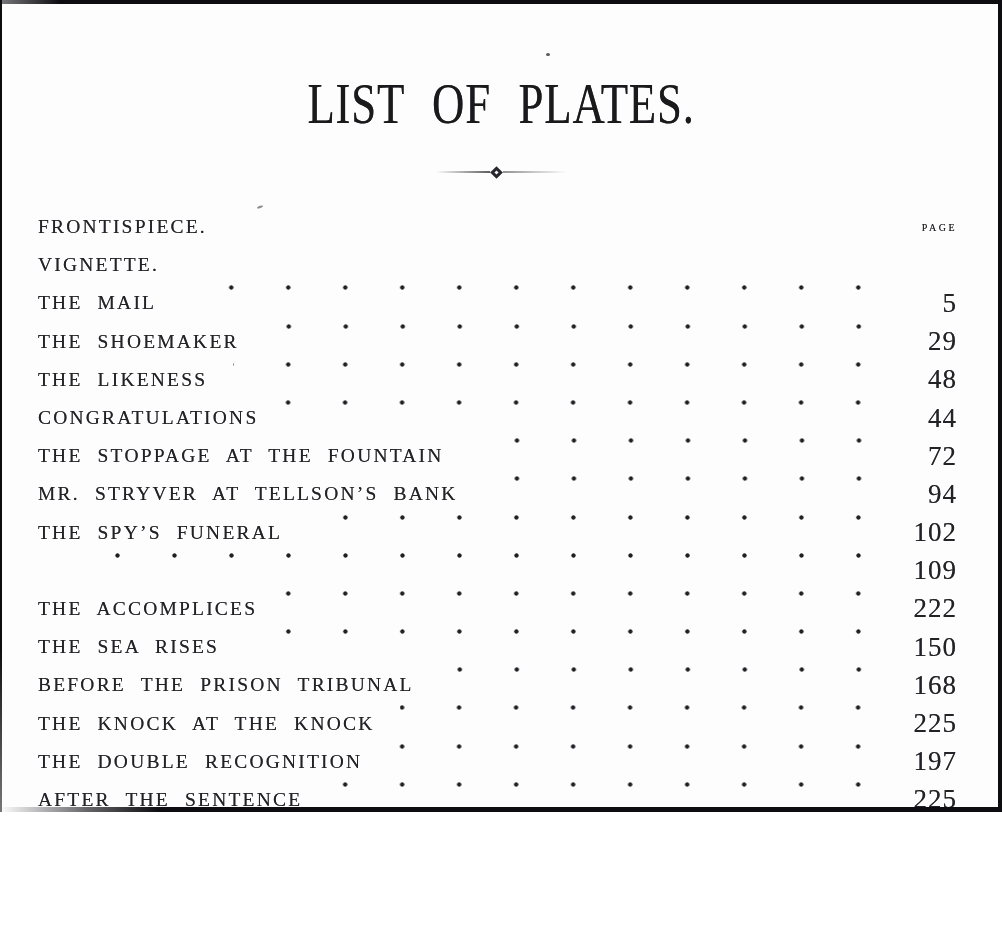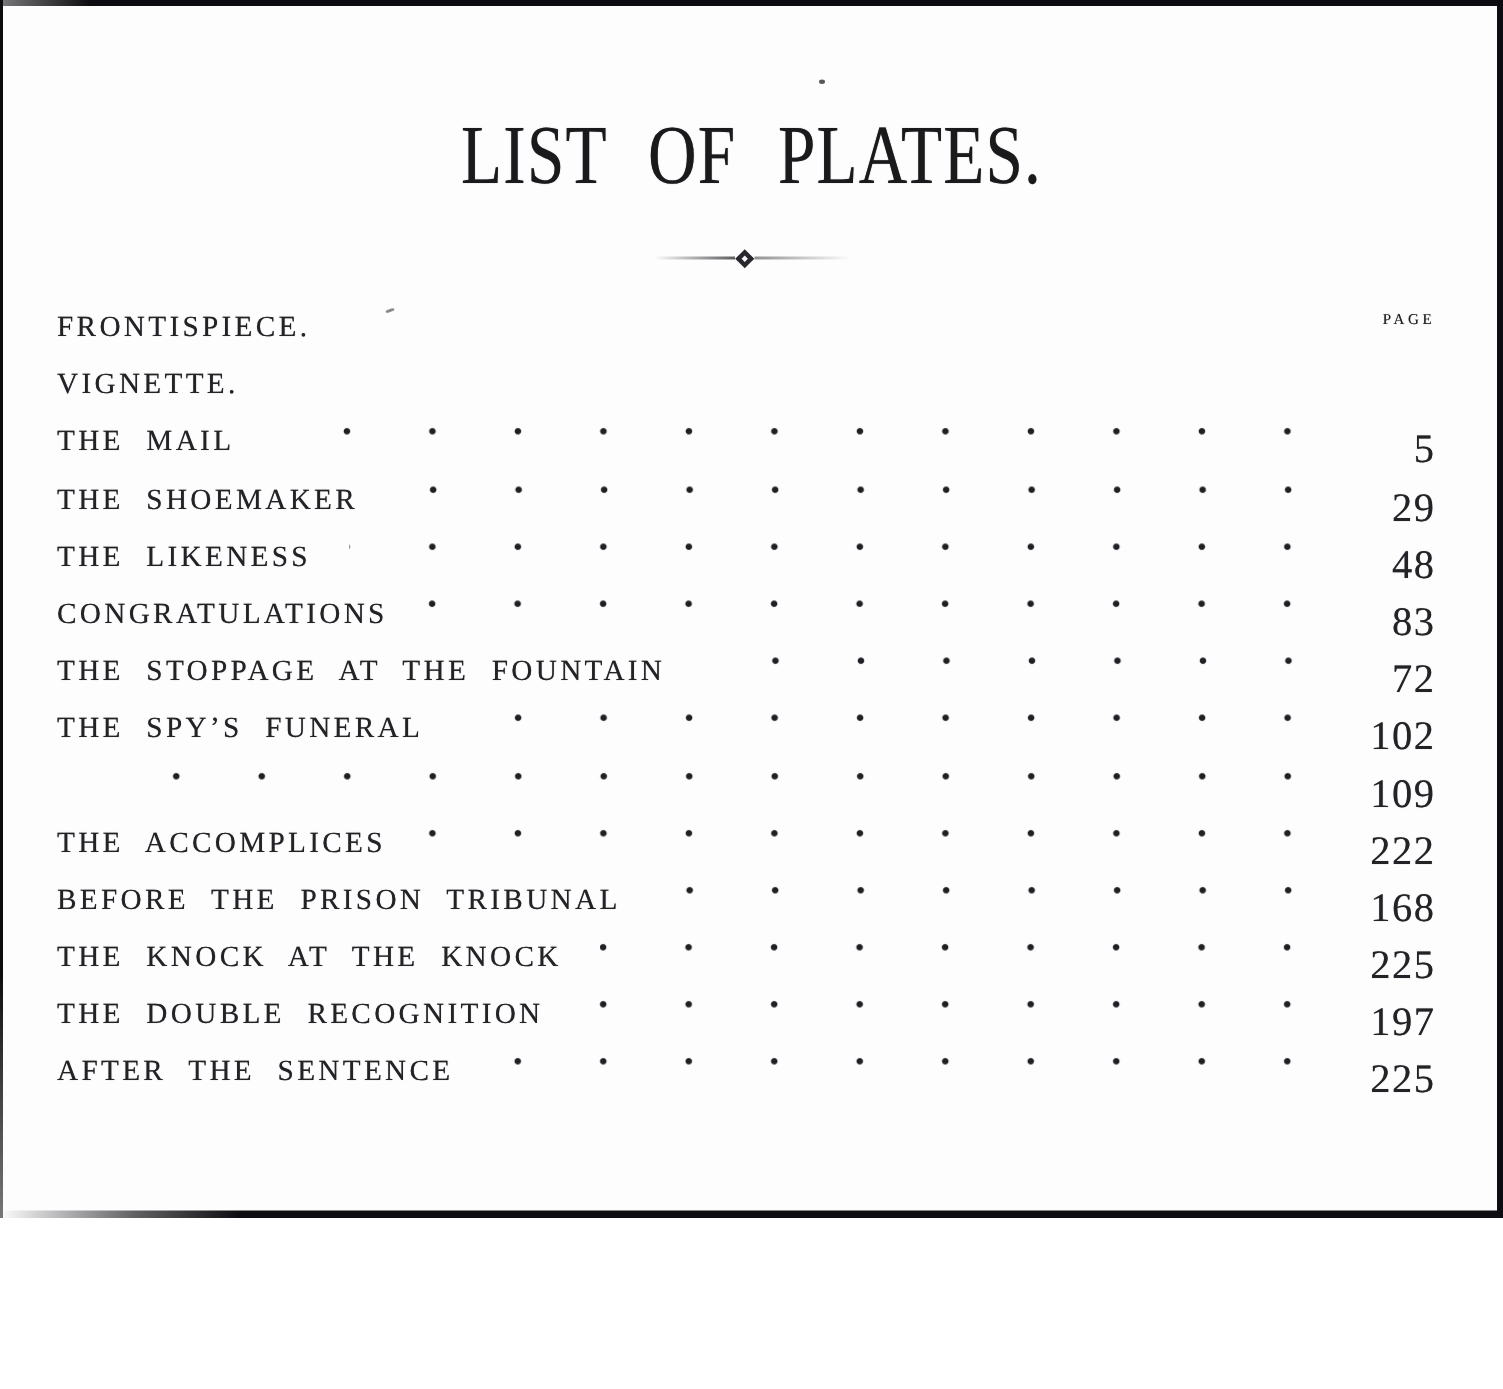--- a/index.html
+++ b/index.html
@@ -31,21 +31,21 @@
   .title-inner{display:inline-block;transform:scaleX(.8);word-spacing:.35em;}
 
   .ornament{margin-top:34px;display:flex;justify-content:center;align-items:center;height:12px;}
   .orn-line{height:2px;}
   .orn-line.left{width:54px;background:linear-gradient(to right, rgba(42,42,46,0), rgba(42,42,46,.75));}
   .orn-line.right{width:64px;background:linear-gradient(to left, rgba(42,42,46,0), rgba(42,42,46,.5));}
   .orn-diamond{width:9px;height:9px;background:#2a2a2e;transform:rotate(45deg);margin:0 2px;position:relative;}
   .orn-diamond::after{content:"";position:absolute;inset:3px;background:#f2f2f4;}
 
   .list{margin:30px 45px 0 38px;}
-  .row{display:flex;align-items:flex-start;height:38.2px;
+  .row{display:flex;align-items:center;height:38.2px;
     font-size:19.5px;letter-spacing:2.2px;word-spacing:8px;white-space:nowrap;
     text-shadow:0 0 .5px rgba(38,38,42,.65);}
   .leader{flex:1;height:7px;margin:0 8px 0 26px;align-self:baseline;
     background-image:radial-gradient(circle, #232327 1.8px, rgba(35,35,39,0) 2.5px);
     background-size:57px 7px;background-repeat:repeat-x;background-position:right bottom;}
   .spacer{flex:1;}
   .pagenum{width:62px;text-align:right;font-size:27px;letter-spacing:1px;}
   .page-header{width:62px;text-align:right;font-size:10px;letter-spacing:2.5px;}
 
   .speck{position:absolute;background:#3b3b41;border-radius:50%;}
@@ -95,47 +95,57 @@
 
       <div class="row">
         <span class="label">THE LIKENESS</span>
         <span class="leader"></span>
         <span class="pagenum">48</span>
       </div>
 
       <div class="row">
         <span class="label">CONGRATULATIONS</span>
         <span class="leader"></span>
-        <span class="pagenum">83</span>
+        <span class="pagenum">44</span>
       </div>
 
       <div class="row">
         <span class="label">THE STOPPAGE AT THE FOUNTAIN</span>
         <span class="leader"></span>
         <span class="pagenum">72</span>
       </div>
 
+      <div class="row">
+        <span class="label">MR. STRYVER AT TELLSON’S BANK</span>
+        <span class="leader"></span>
+        <span class="pagenum">94</span>
+      </div>
 
       <div class="row">
         <span class="label">THE SPY’S FUNERAL</span>
         <span class="leader"></span>
         <span class="pagenum">102</span>
       </div>
 
       <div class="row">
         <span class="leader"></span>
         <span class="pagenum">109</span>
       </div>
 
       <div class="row">
         <span class="label">THE ACCOMPLICES</span>
         <span class="leader"></span>
         <span class="pagenum">222</span>
       </div>
 
+      <div class="row">
+        <span class="label">THE SEA RISES</span>
+        <span class="leader"></span>
+        <span class="pagenum">150</span>
+      </div>
 
       <div class="row">
         <span class="label">BEFORE THE PRISON TRIBUNAL</span>
         <span class="leader"></span>
         <span class="pagenum">168</span>
       </div>
 
       <div class="row">
         <span class="label">THE KNOCK AT THE KNOCK</span>
         <span class="leader"></span>

